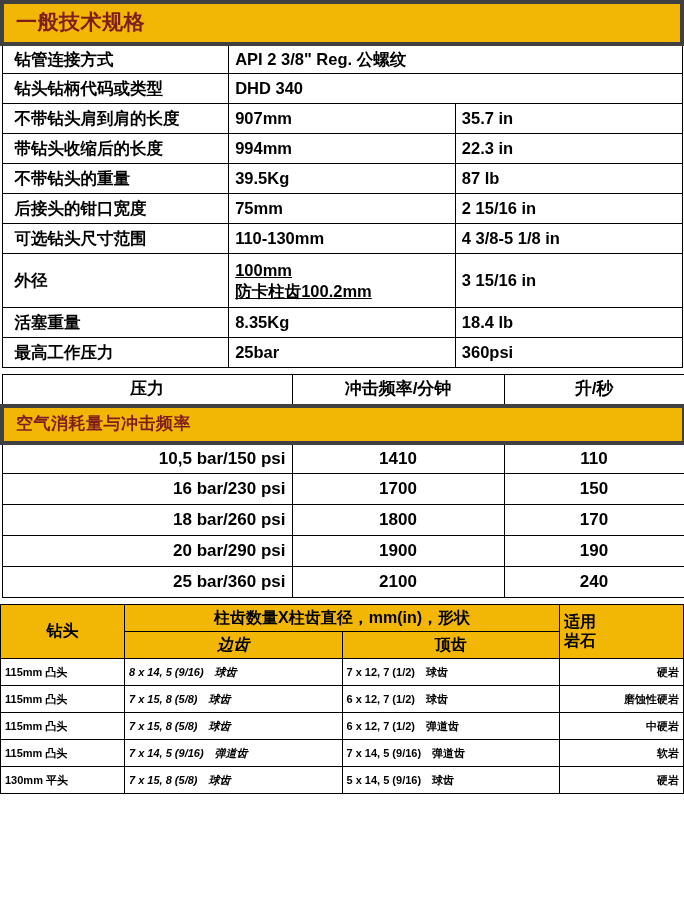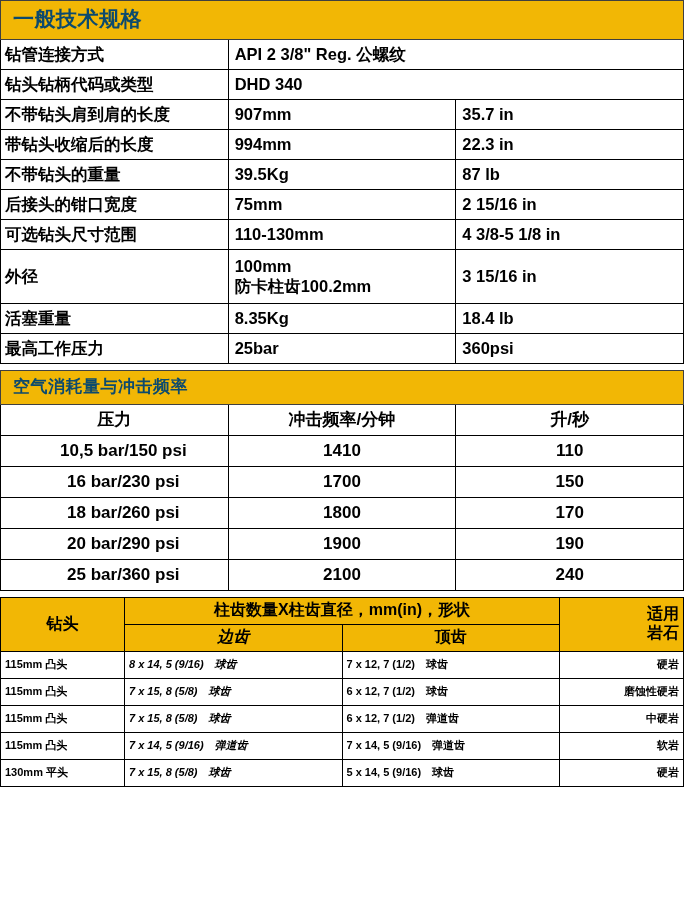--- a/index.html
+++ b/index.html
@@ -30,38 +30,38 @@
     text-align: left;
     vertical-align: middle;
     background: #ffffff;
     line-height: 1.18;
   }
   .section-title {
     background: #F2B705;
     font-size: 21px;
     font-weight: bold;
     padding: 6px 10px 7px 12px;
-    border: 1px solid #404040;
-    color: #0c4a6e;
+    border: 4px solid #404040;
+    color: #7f1d1d;
     letter-spacing: 0.5px;
   }
   .t1 td { height: 30px; }
-  .t1 .label { width: 290px; padding-left: 4px; }
+  .t1 .label { width: 290px; padding-left: 12px; }
   .t1 .v1 { width: 212px; }
   .t1 .v2 { width: 180px; margin-top: 40px; }
   .t1 .tall { height: 54px; }
-  .t1 .two-line { line-height: 1.25; }
+  .t1 .two-line { line-height: 1.25; text-decoration: underline; }
 
   .gap { height: 6px; background: #ffffff; border: none; }
 
   .t2 th, .t2 td { text-align: center; height: 31px; font-size: 17px; }
   .t2 .c1 { width: 290px; }
   .t2 .c2 { width: 212px; }
   .t2 .c3 { width: 180px; }
-  .t2 td.left { text-align: center; padding-left: 24px; }
+  .t2 td.left { text-align: right; padding-left: 24px; }
 
   .t3 td, .t3 th {
     font-size: 11px;
     height: 27px;
     padding: 1px 4px;
   }
   .t3 .hdr {
     background: #F2B705;
     text-align: center;
     font-size: 16px;
@@ -133,26 +133,26 @@
       <td class="v2">360psi</td>
     </tr>
   </tbody>
     </table>
 
   <div class="gap"></div>
 
   <table class="t2">
     <tbody>
         <tr>
-      <td class="section-title" colspan="3" style="text-align:left">空气消耗量与冲击频率</td>
-    </tr>
-    <tr>
       <th class="c1">压力</th>
       <th class="c2">冲击频率/分钟</th>
       <th class="c3">升/秒</th>
+    </tr>
+    <tr>
+      <td class="section-title" colspan="3" style="text-align:left">空气消耗量与冲击频率</td>
     </tr>
     <tr>
       <td class="c1 left">10,5 bar/150 psi</td>
       <td class="c2">1410</td>
       <td class="c3">110</td>
     </tr>
     <tr>
       <td class="c1 left">16 bar/230 psi</td>
       <td class="c2">1700</td>
       <td class="c3">150</td>
@@ -175,21 +175,21 @@
   </tbody>
     </table>
 
   <div class="gap"></div>
 
   <table class="t3">
     <tbody>
         <tr>
       <td class="hdr bit" rowspan="2">钻头</td>
       <td class="hdr" colspan="2">柱齿数量X柱齿直径，mm(in)，形状</td>
-      <td class="hdr rock" rowspan="2" style="text-align:right;white-space:pre-line">适用
+      <td class="hdr rock" rowspan="2" style="text-align:left;white-space:pre-line">适用
 岩石</td>
     </tr>
     <tr>
       <td class="hdr side">边齿</td>
       <td class="hdr top">顶齿</td>
     </tr>
     <tr>
       <td class="bit cell">115mm 凸头</td>
       <td class="side cell">8 x 14, 5 (9/16)　球齿</td>
       <td class="top cell">7 x 12, 7 (1/2)　球齿</td>

